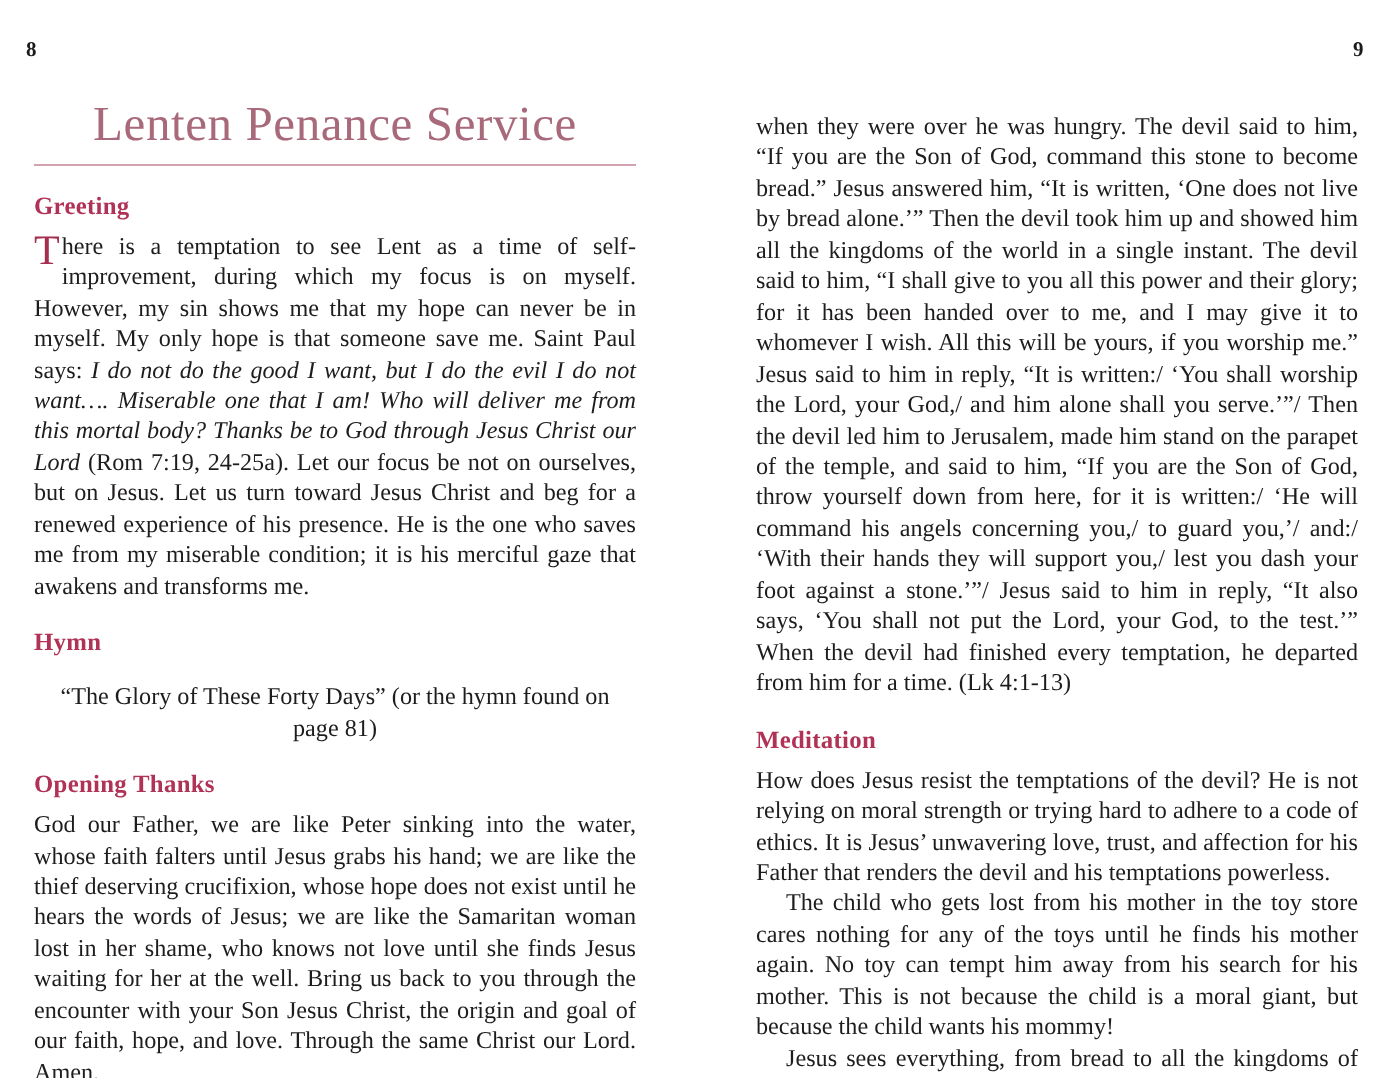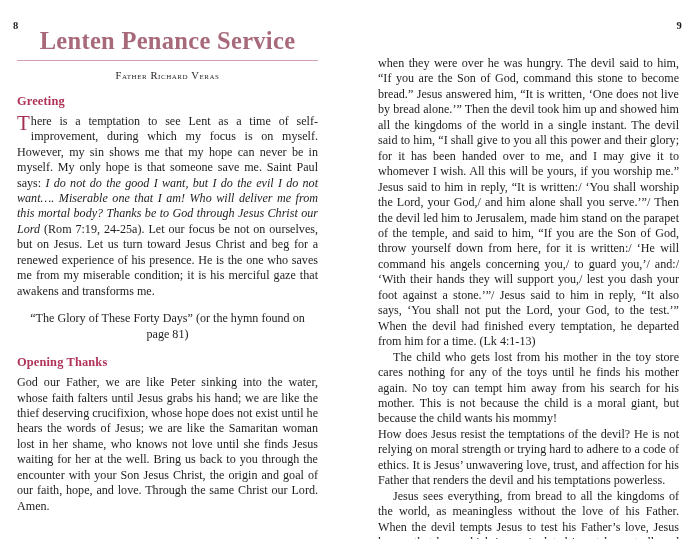--- a/index.html
+++ b/index.html
@@ -44,24 +44,24 @@
     position: absolute;
     top: 0;
     width: 301px;
   }
   .col-left  { left: 17px; }
   .col-right { left: 30px; }
 
   
   .doc-title {
     margin: 0;
-    padding-top: 28px;
+    padding-top: 50px;
     text-align: center;
     font-size: 24.5px;
-    font-weight: bold;
+    font-weight: normal;
     line-height: 1.05;
     color: #a8697a;
     letter-spacing: 0.3px;
   }
   .title-rule {
     margin: 6px 0 0 0;
     height: 1px;
     background: #d2a3ae;
     width: 100%;
   }
@@ -125,47 +125,48 @@
   <div class="page">
 
     <div class="folio folio-left">8</div>
 
     <div class="col col-left">
 
       <h1 class="doc-title">Lenten Penance Service</h1>
 
       <div class="title-rule"></div>
 
-      <div class="byline">Father Richard Veras</div>
 
       <div class="section-head">Greeting</div>
 
       <p class="body"><span class="dropcap">T</span><span>here is a temptation to see Lent as a time of self-improvement, during which my focus is on myself. However, my sin shows me that my hope can never be in myself. My only hope is that someone save me. Saint Paul says: </span><em class="scripture">I do not do the good I want, but I do the evil I do not want…. Miserable one that I am! Who will deliver me from this mortal body? Thanks be to God through Jesus Christ our Lord</em><span> (Rom 7:19, 24-25a). Let our focus be not on ourselves, but on Jesus. Let us turn toward Jesus Christ and beg for a renewed experience of his presence. He is the one who saves me from my miserable condition; it is his merciful gaze that awakens and transforms me.</span></p>
 
+      <div class="section-head">Hymn</div>
 
       <p class="hymn-line">“The Glory of These Forty Days” (or the hymn found on page 81)</p>
 
       <div class="section-head">Opening Thanks</div>
 
       <p class="body">God our Father, we are like Peter sinking into the water, whose faith falters until Jesus grabs his hand; we are like the thief deserving crucifixion, whose hope does not exist until he hears the words of Jesus; we are like the Samaritan woman lost in her shame, who knows not love until she finds Jesus waiting for her at the well. Bring us back to you through the encounter with your Son Jesus Christ, the origin and goal of our faith, hope, and love. Through the same Christ our Lord. Amen.</p>
 
     </div>
   </div>
 
   <div class="page">
 
     <div class="folio folio-right">9</div>
 
     <div class="col col-right">
 
       <p class="body" style="padding-top:56px;">when they were over he was hungry. The devil said to him, “If you are the Son of God, command this stone to become bread.” Jesus answered him, “It is written, ‘One does not live by bread alone.’” Then the devil took him up and showed him all the kingdoms of the world in a single instant. The devil said to him, “I shall give to you all this power and their glory; for it has been handed over to me, and I may give it to whomever I wish. All this will be yours, if you worship me.” Jesus said to him in reply, “It is written:/ ‘You shall worship the Lord, your God,/ and him alone shall you serve.’”/ Then the devil led him to Jerusalem, made him stand on the parapet of the temple, and said to him, “If you are the Son of God, throw yourself down from here, for it is written:/ ‘He will command his angels concerning you,/ to guard you,’/ and:/ ‘With their hands they will support you,/ lest you dash your foot against a stone.’”/ Jesus said to him in reply, “It also says, ‘You shall not put the Lord, your God, to the test.’” When the devil had finished every temptation, he departed from him for a time. (Lk 4:1-13)</p>
 
+      <div class="section-head">Meditation</div>
+
+      <p class="body">How does Jesus resist the temptations of the devil? He is not relying on moral strength or trying hard to adhere to a code of ethics. It is Jesus’ unwavering love, trust, and affection for his Father that renders the devil and his temptations powerless.</p>
 
       <p class="body indent gap">The child who gets lost from his mother in the toy store cares nothing for any of the toys until he finds his mother again. No toy can tempt him away from his search for his mother. This is not because the child is a moral giant, but because the child wants his mommy!</p>
-
-      <p class="body">How does Jesus resist the temptations of the devil? He is not relying on moral strength or trying hard to adhere to a code of ethics. It is Jesus’ unwavering love, trust, and affection for his Father that renders the devil and his temptations powerless.</p>
 
       <p class="body indent gap">Jesus sees everything, from bread to all the kingdoms of the world, as meaningless without the love of his Father. When the devil tempts Jesus to test his Father’s love, Jesus knows that love which is manipulated is not love at all, and cannot compare to the free and abundant Love which is his Father.</p>
 
     </div>
   </div>
 
 </div>
 
 </body></html>

